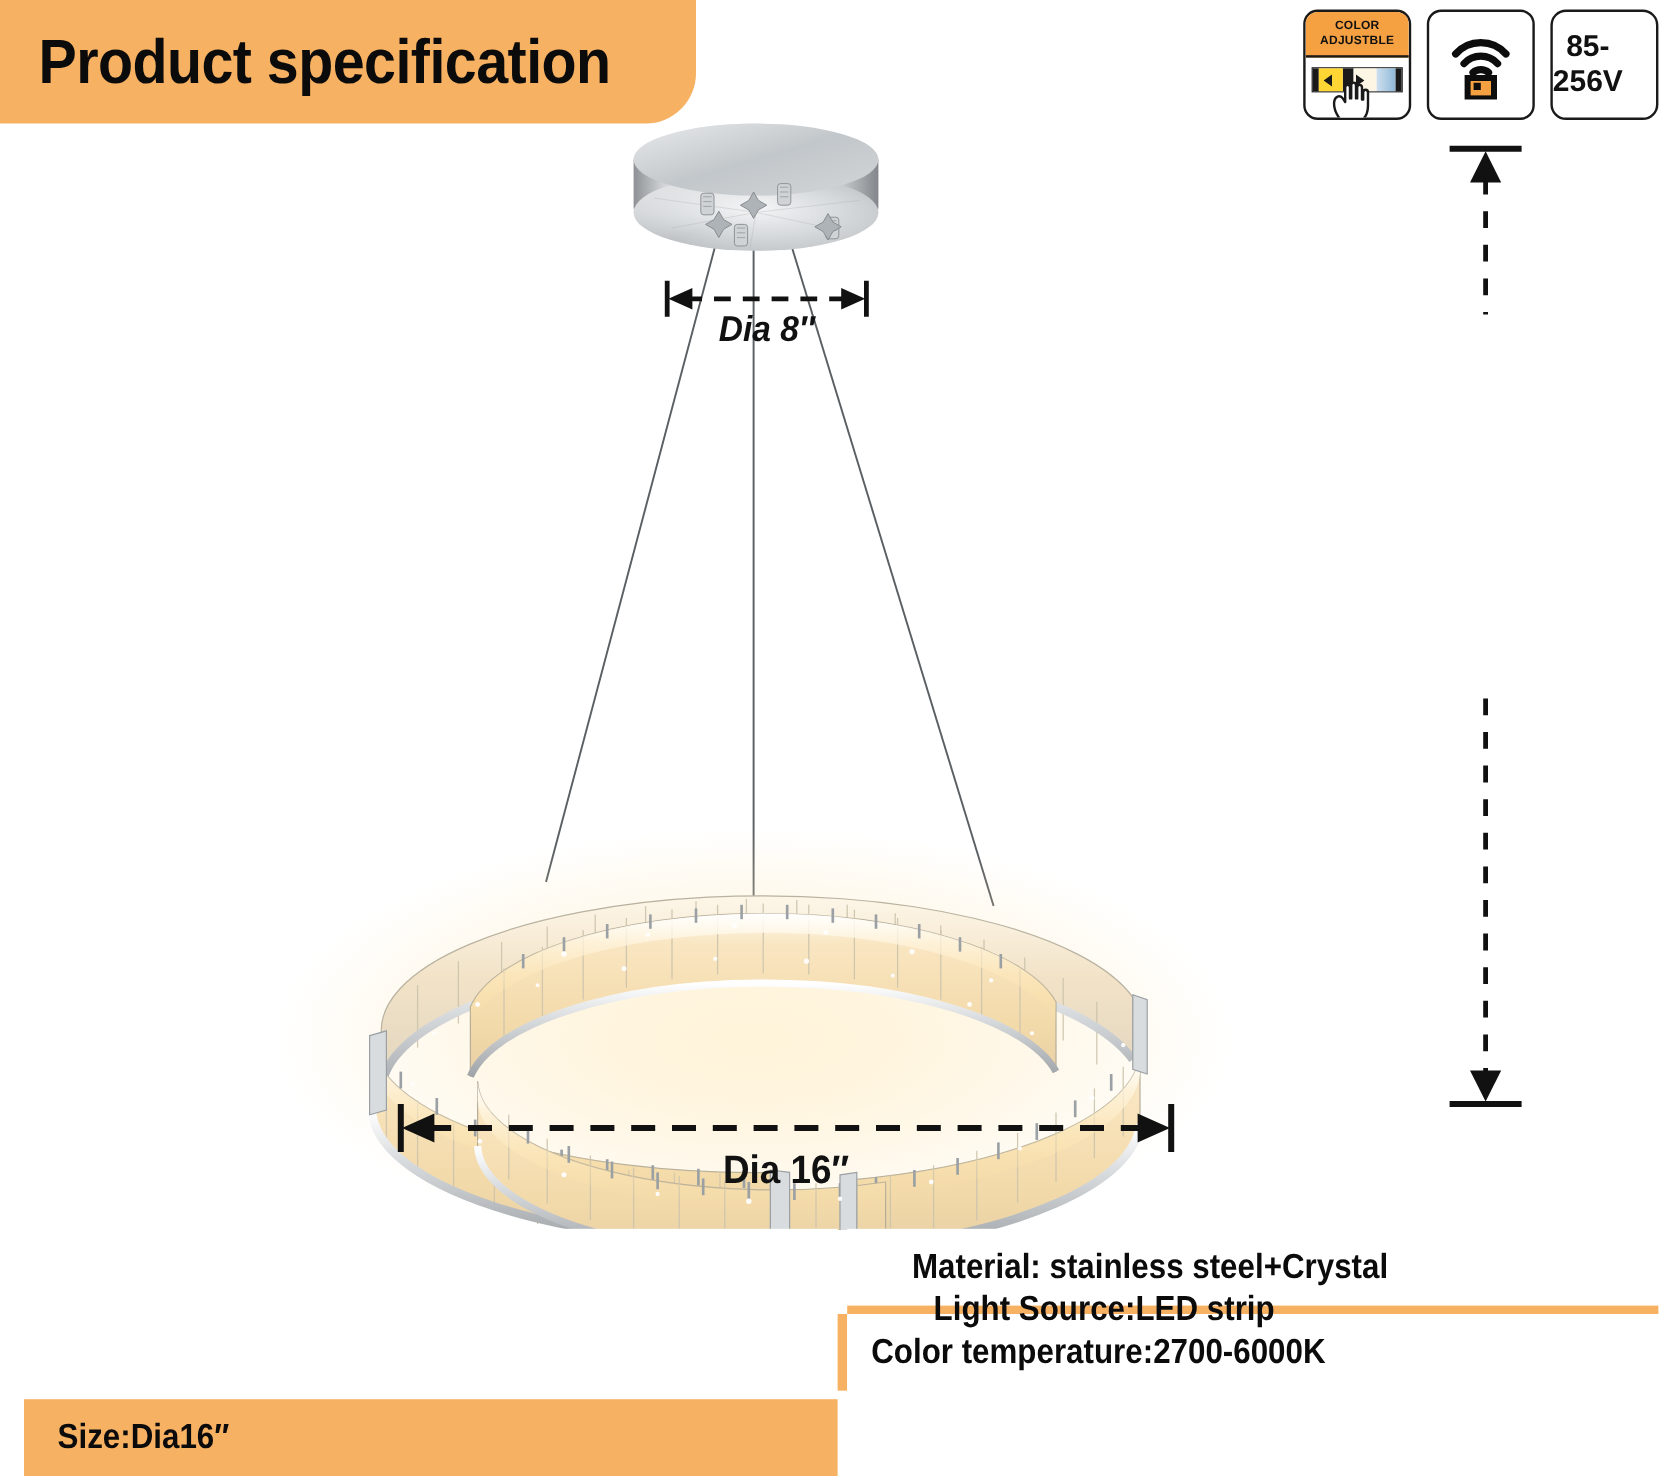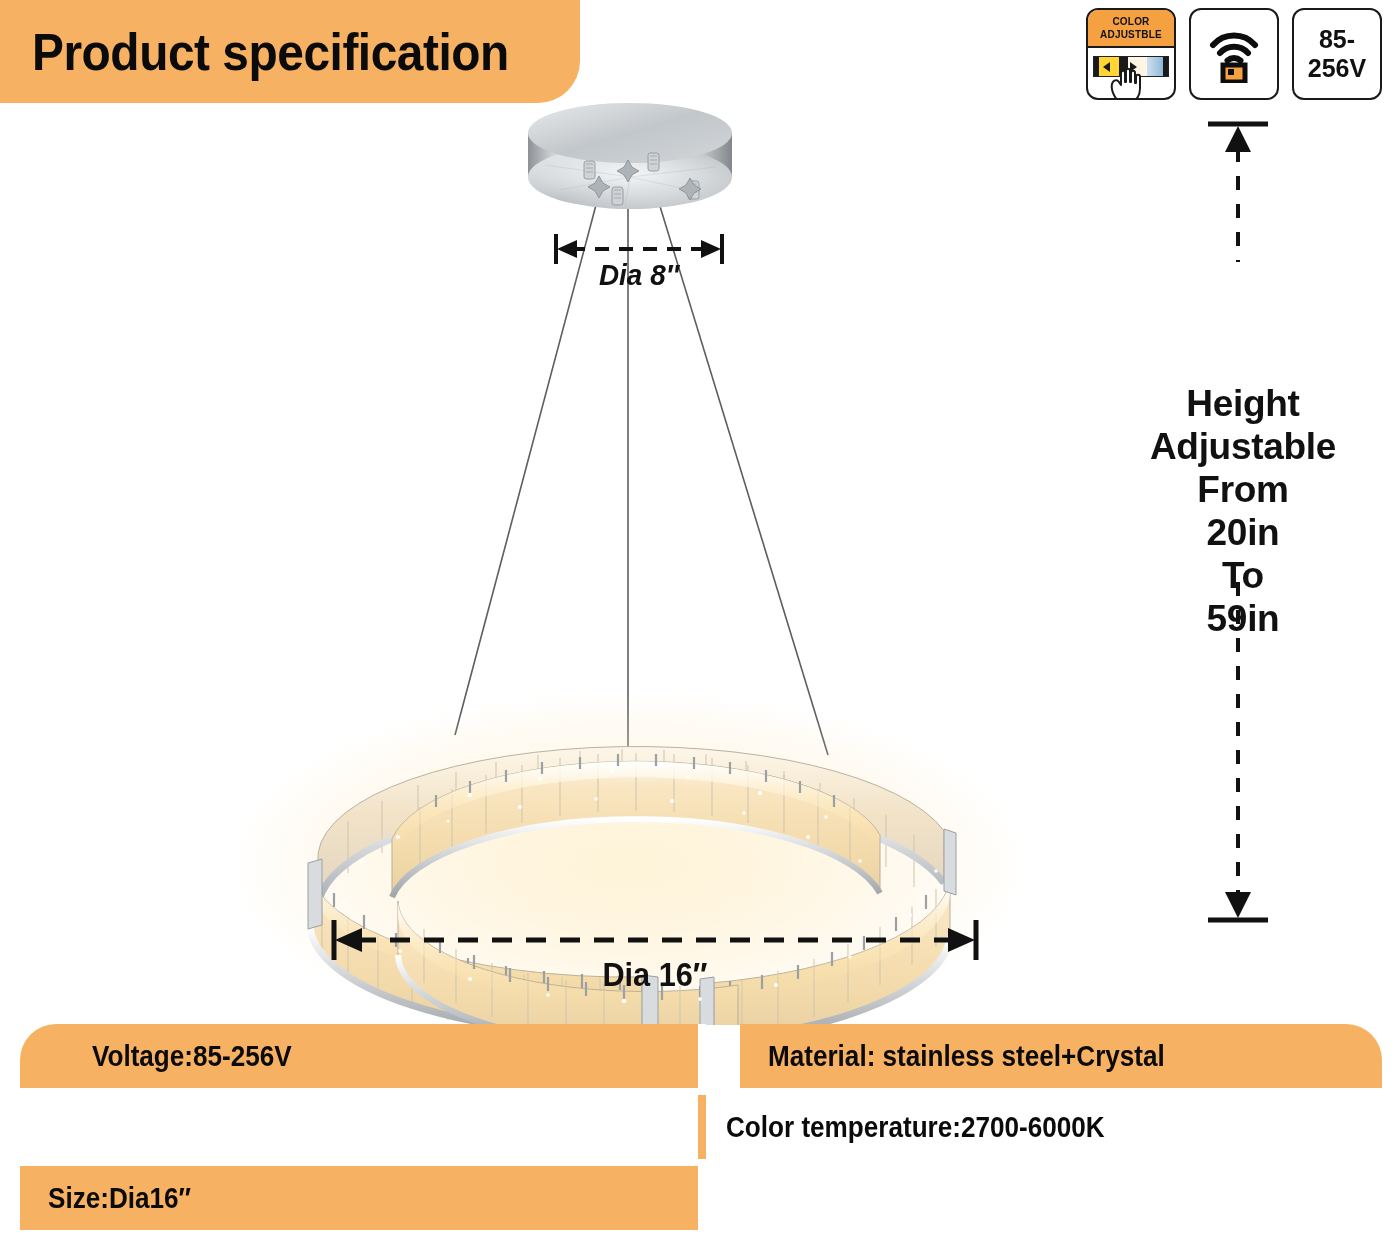--- a/index.html
+++ b/index.html
@@ -120,22 +120,22 @@
     top: 50%;
     transform: translate(-50%, -50%);
     width: 58px;
     height: 58px;
   }
 
   
   .badge-volt {
     display: flex;
     align-items: center;
-    justify-content: center;
     text-align: center;
+    border-radius: 13px;
   }
   .badge-volt span {
     font-size: 25px;
     font-weight: 700;
     color: #111;
     line-height: 29px;
   }
 
   
   #product-stage {
@@ -637,43 +637,35 @@
     <line x1="100" y1="12" x2="160" y2="12" stroke="#111" stroke-width="5"></line>
     <path d="M130 14 L117 40 L143 40 Z" fill="#111"></path>
 
     <line x1="130" y1="36" x2="130" y2="150" stroke="#111" stroke-width="4" stroke-dasharray="14 14"></line>
 
     <line x1="130" y1="470" x2="130" y2="790" stroke="#111" stroke-width="4" stroke-dasharray="14 14"></line>
 
     <path d="M130 806 L117 780 L143 780 Z" fill="#111"></path>
     <line x1="100" y1="808" x2="160" y2="808" stroke="#111" stroke-width="5"></line>
   </svg>
-  <div id="dim-height-text">
-    <div>Height</div>
-    <div>Adjustable</div>
-    <div>From</div>
-    <div>20in</div>
-    <div>To</div>
-    <div>59in</div>
-  </div>
 </div>
 
 <div id="spec-table">
-  <div class="spec-cell tl">
-    <span>Voltage:85-256V</span>
-  </div>
   <div class="gap"></div>
   <div class="spec-cell col2 tr">
     <span>Material: stainless steel+Crystal</span>
   </div>
 
   <div class="gap"></div>
   <div class="gap"></div>
   <div class="gap"></div>
 
+  <div class="spec-cell">
+    <span>Light Source:LED strip</span>
+  </div>
   <div class="gap"></div>
   <div class="spec-cell col2">
     <span>Color temperature:2700-6000K</span>
   </div>
 
   <div class="gap"></div>
   <div class="gap"></div>
   <div class="gap"></div>
 
   <div class="gap"></div>

